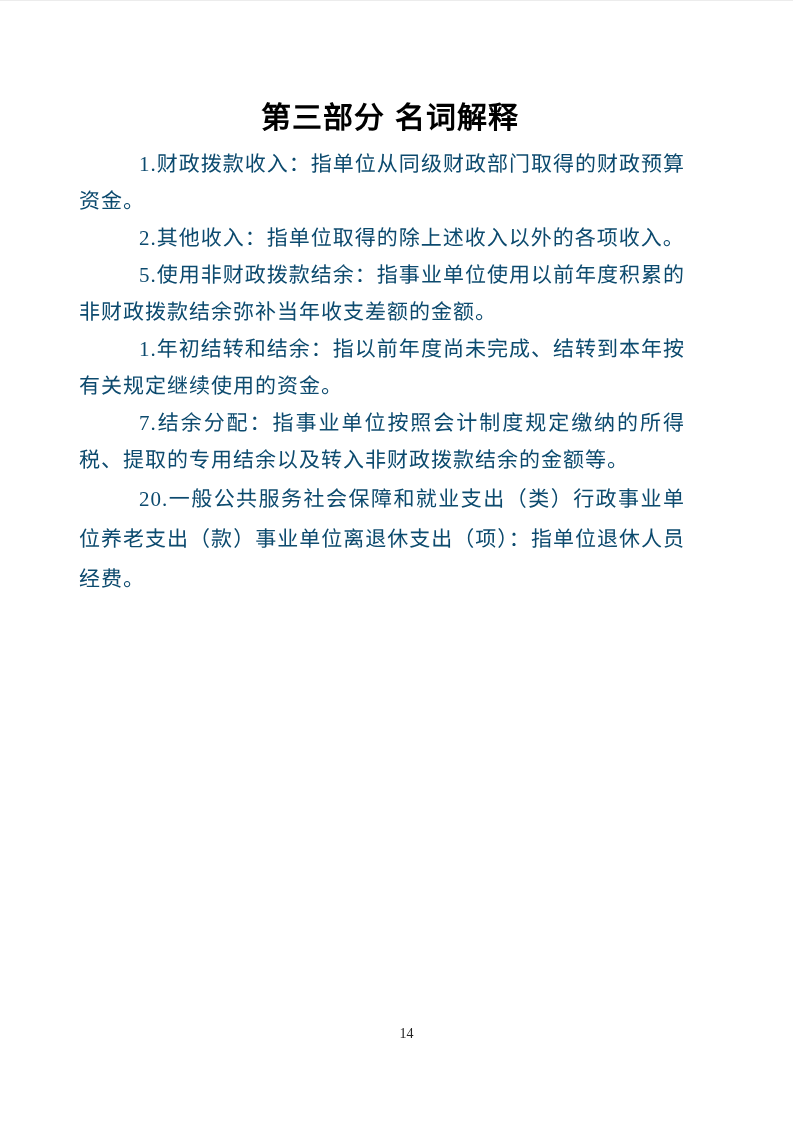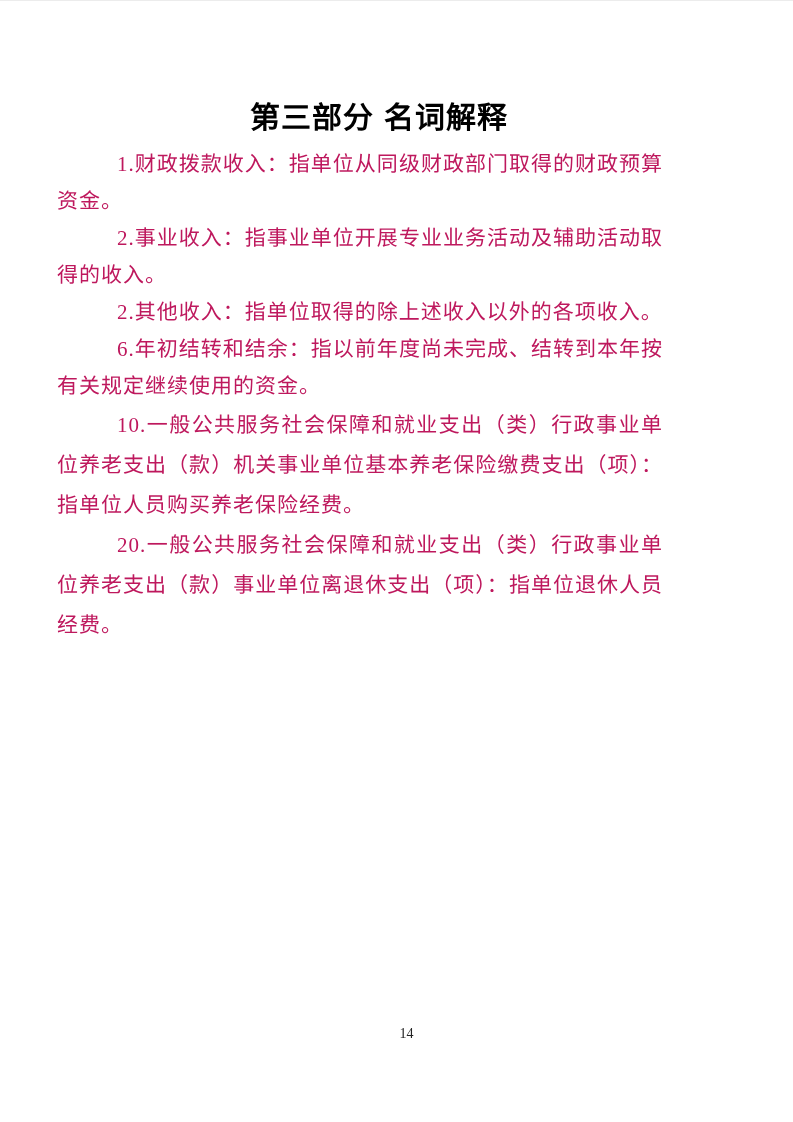--- a/index.html
+++ b/index.html
@@ -14,21 +14,21 @@
     overflow: hidden;
     font-family: "Liberation Serif", serif;
     color: #111111;
     border-top: 1px solid #ececec;
     box-sizing: border-box;
   }
   .page {
     position: relative;
     width: 793px;
     height: 1122px;
-    padding: 97px 92px 0 57px;
+    padding: 97px 92px 0 79px;
     box-sizing: border-box;
   }
   .doc-title {
     margin: 0 0 8px 0;
     text-align: center;
     font-family: "Liberation Sans", sans-serif;
     font-size: 30px;
     line-height: 40px;
     font-weight: 700;
     color: #000000;
@@ -44,21 +44,21 @@
   .body-text {
     width: 606px;
   }
   .para {
     margin: 0;
     font-size: 21px;
     line-height: 37px;
     letter-spacing: 1px;
     text-align: justify;
     text-indent: 60px;
-    color: #be185d;
+    color: #0c4a6e;
   }
   .para-wide {
     line-height: 40px;
   }
   .page-number {
     position: absolute;
     top: 1025px;
     left: 10px;
     width: 793px;
     text-align: center;
@@ -71,22 +71,22 @@
 <body>
 
 <div class="page">
 
   <h1 class="doc-title">
     <span class="title-part">第三部分</span><span class="title-text">名词解释</span>
   </h1>
 
   <div class="body-text">
     <p class="para">1.财政拨款收入：指单位从同级财政部门取得的财政预算资金。</p>
-    <p class="para">2.事业收入：指事业单位开展专业业务活动及辅助活动取得的收入。</p>
     <p class="para">2.其他收入：指单位取得的除上述收入以外的各项收入。</p>
-    <p class="para">6.年初结转和结余：指以前年度尚未完成、结转到本年按有关规定继续使用的资金。</p>
-    <p class="para para-wide">10.一般公共服务社会保障和就业支出（类）行政事业单位养老支出（款）机关事业单位基本养老保险缴费支出（项）：指单位人员购买养老保险经费。</p>
+    <p class="para">5.使用非财政拨款结余：指事业单位使用以前年度积累的非财政拨款结余弥补当年收支差额的金额。</p>
+    <p class="para">1.年初结转和结余：指以前年度尚未完成、结转到本年按有关规定继续使用的资金。</p>
+    <p class="para">7.结余分配：指事业单位按照会计制度规定缴纳的所得税、提取的专用结余以及转入非财政拨款结余的金额等。</p>
     <p class="para para-wide">20.一般公共服务社会保障和就业支出（类）行政事业单位养老支出（款）事业单位离退休支出（项）：指单位退休人员经费。</p>
   </div>
 
   <div class="page-number">14</div>
 
 </div>
 
 </body></html>

